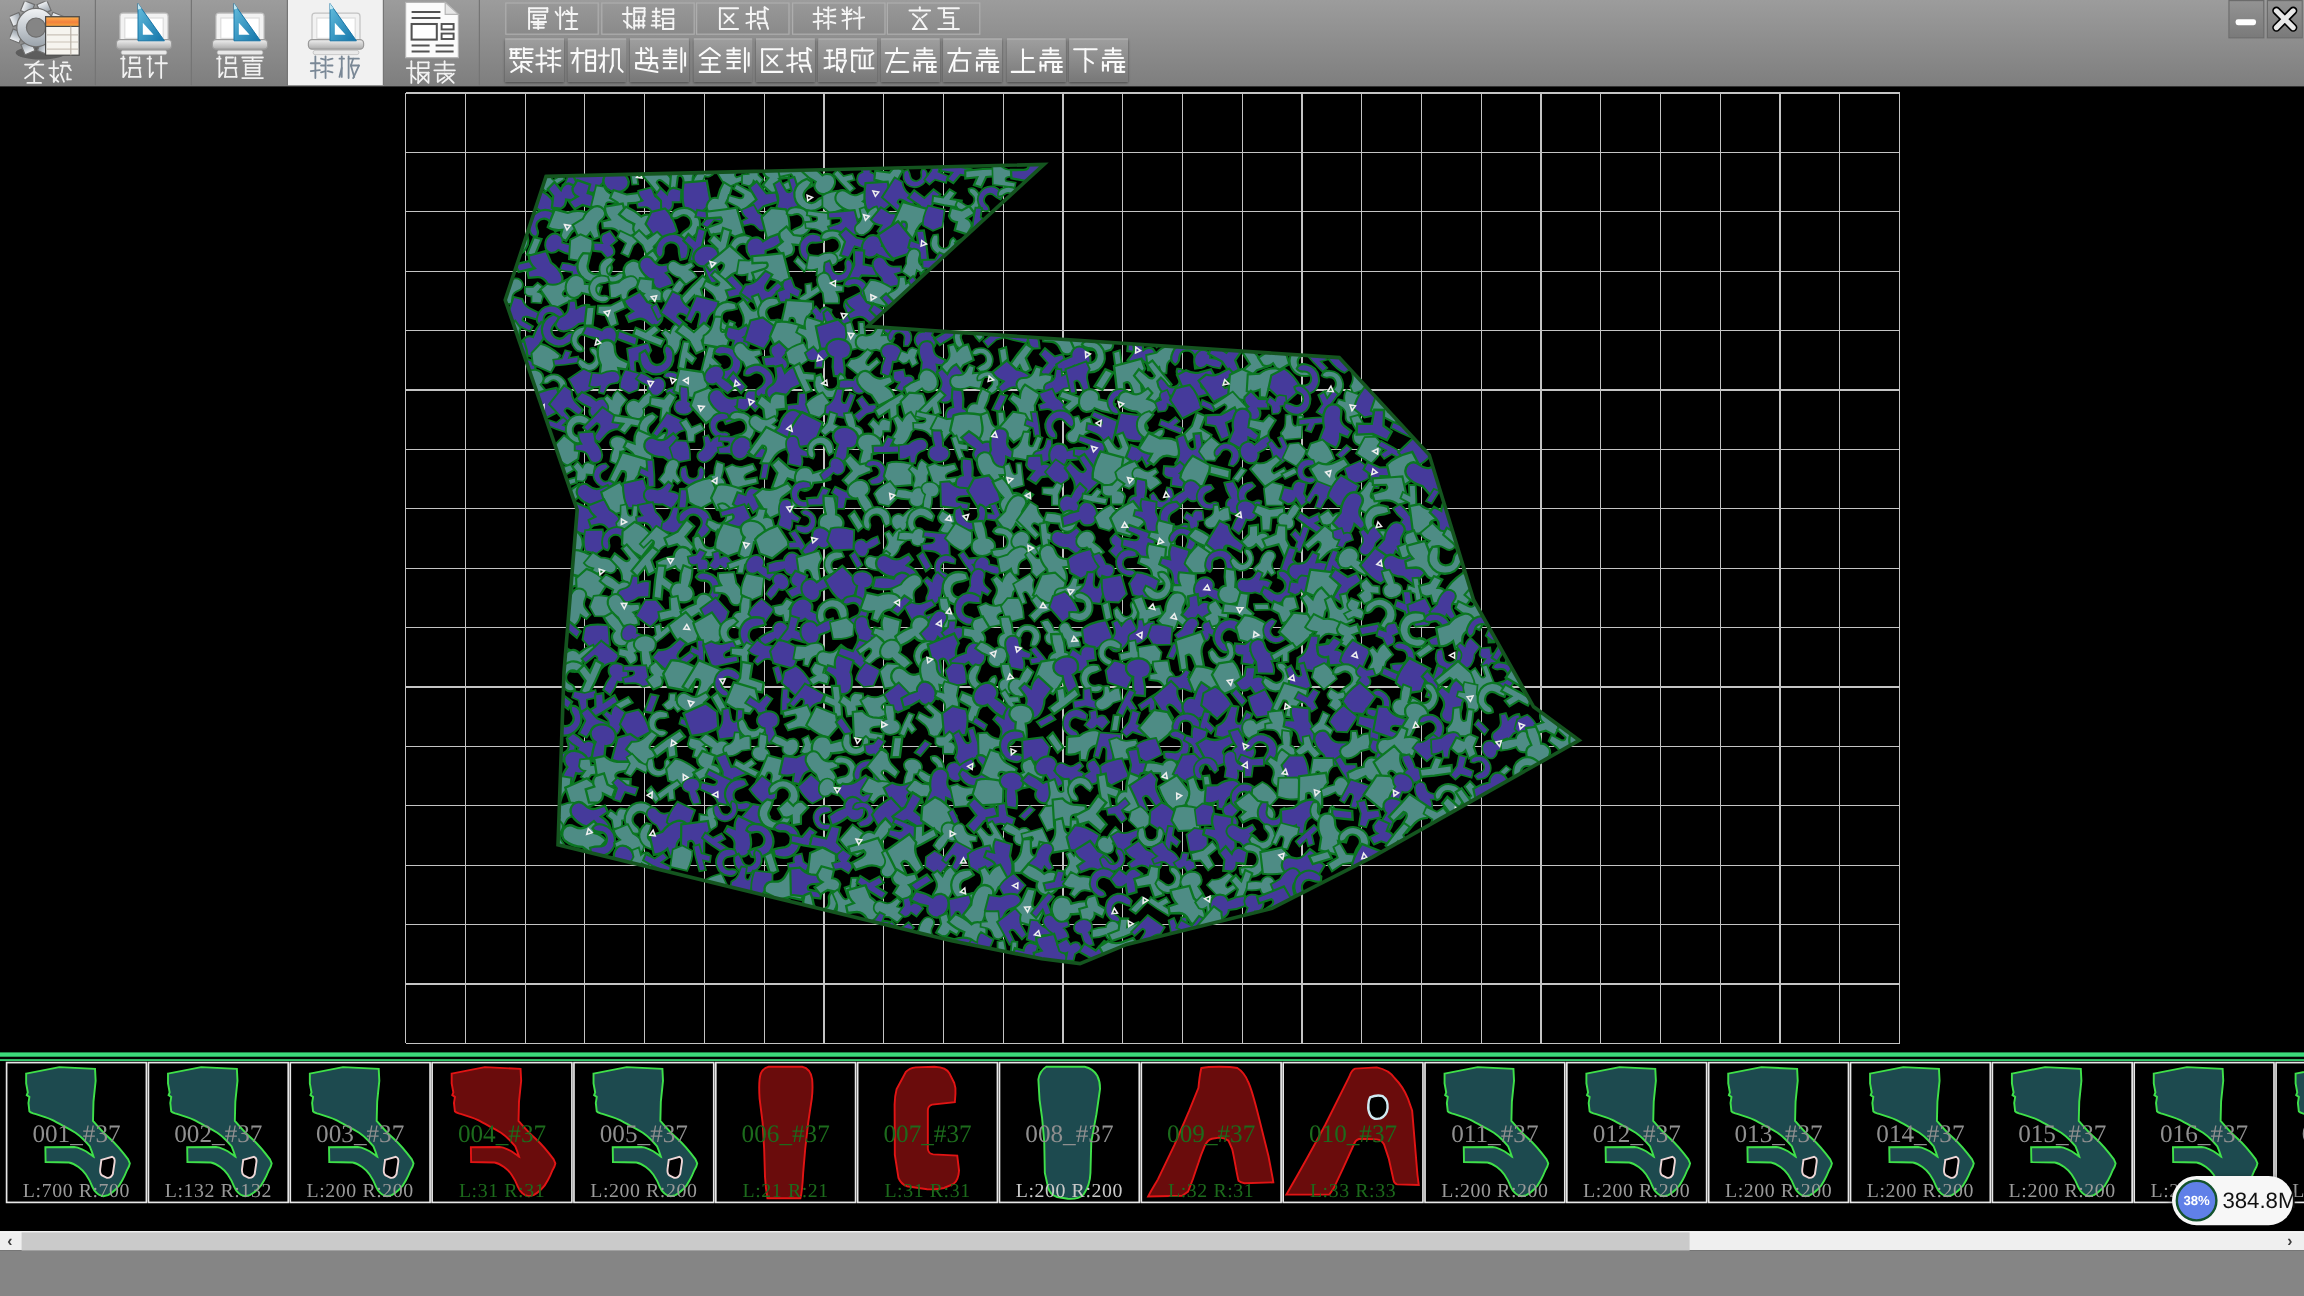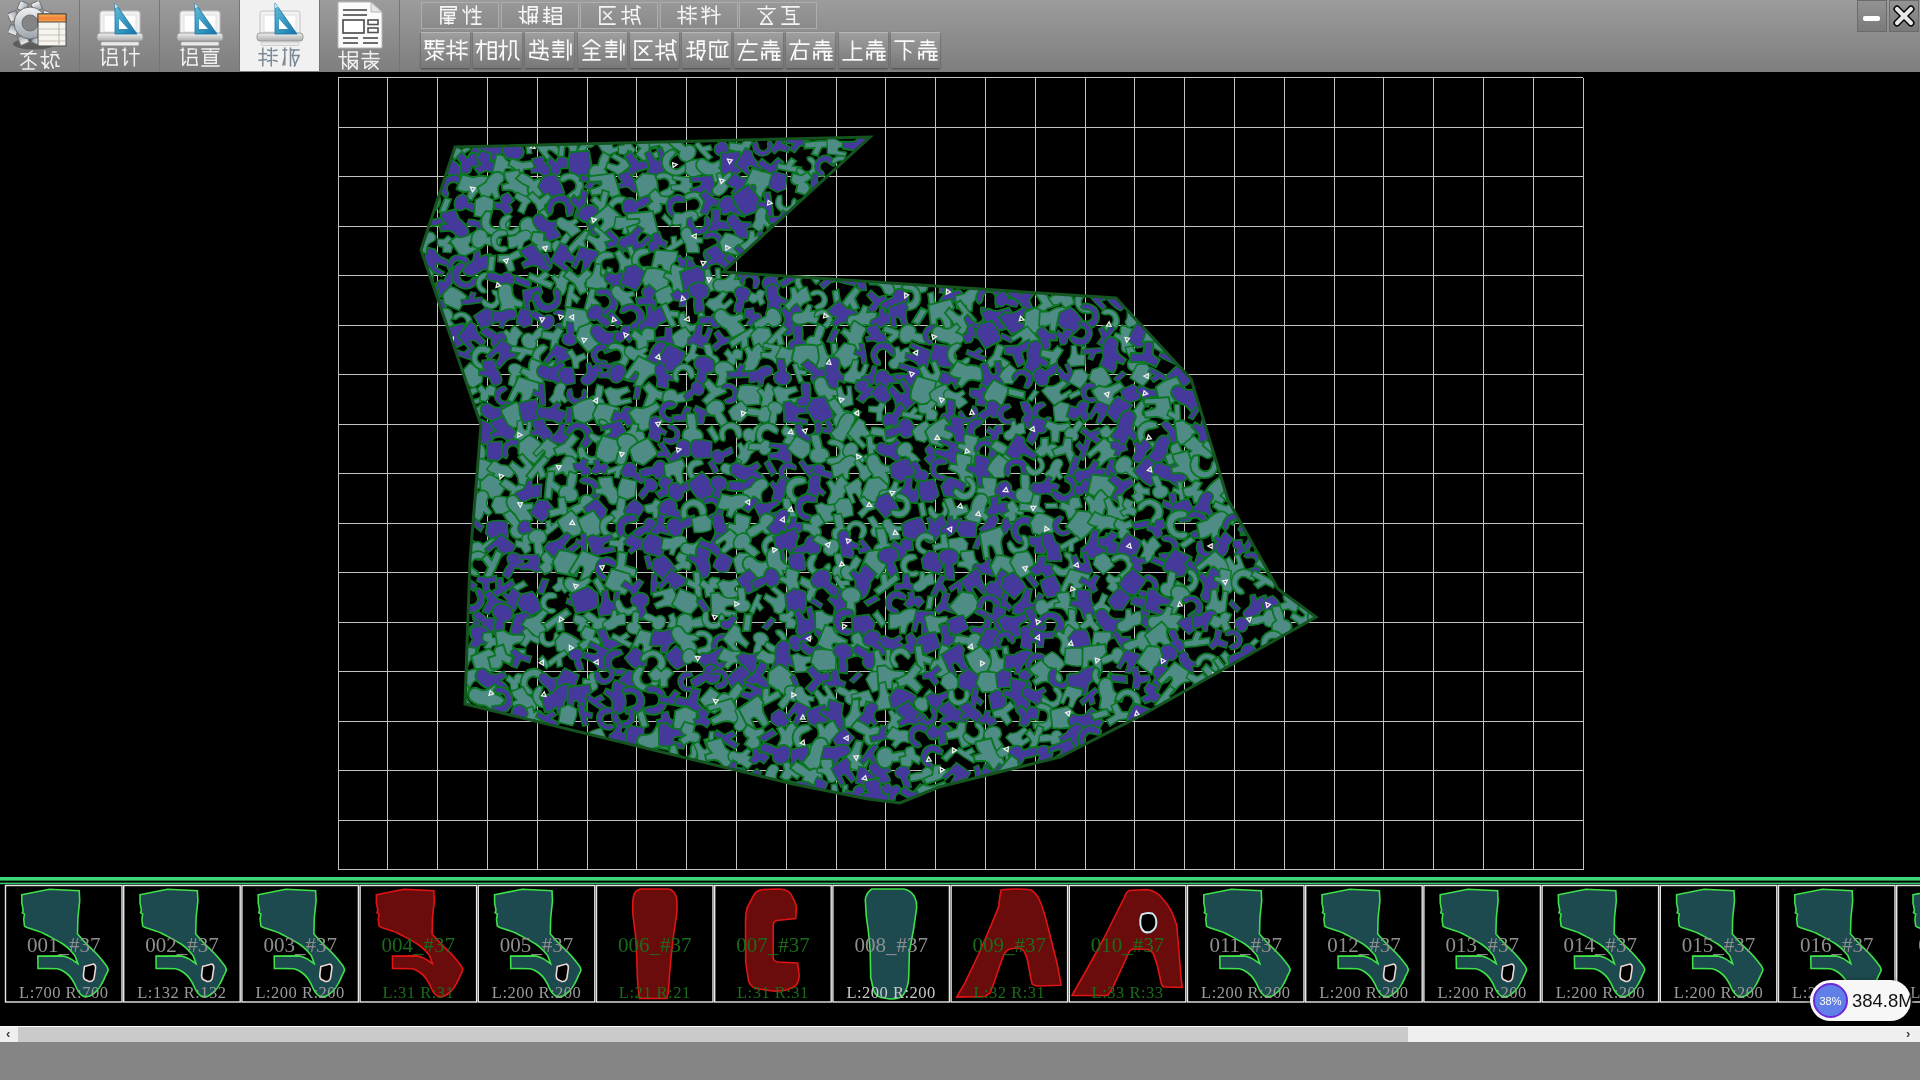--- a/index.html
+++ b/index.html
@@ -17,22 +17,22 @@
 .b2 { position:absolute; top:32px; width:49px; height:36px;
   background:linear-gradient(#9f9f9f,#787878); box-shadow:0 1px 2px rgba(0,0,0,.45), inset 0 1px 0 rgba(255,255,255,.25);
   display:flex; align-items:center; justify-content:center; }
 #mcbar { position:absolute; top:0; left:1857px; width:63px; height:32px; }
 .mcb { position:absolute; top:0; width:30px; height:32px; background:linear-gradient(#939393,#7a7a7a);
   border:1px solid #6b6b6b; }
 #canvas { position:absolute; left:0; top:72px; }
 #notif { position:absolute; left:1810px; top:980px; width:101px; height:41px; border-radius:21px;
   background:#f7f7f7; box-shadow:0 2px 6px rgba(0,0,0,.5); }
 #notif .pc { position:absolute; left:3px; top:3px; width:35px; height:35px; border-radius:50%;
-  background:#6080e8; border:2px solid #6d28d9; color:#fff; font-size:11px; display:flex;
-  align-items:center; justify-content:center; }
+  background:#6080e8; border:2px solid #14532d; color:#fff; font-size:11px; display:flex;
+  align-items:center; justify-content:center;font-weight:bold; }
 #notif .pt { position:absolute; left:42px; top:10px; font-size:18.5px; color:#111; }
 #sbar { position:absolute; left:0; top:1026px; width:1920px; height:16px; background:#efefef;
   border-top:1px solid #fcfcfc; }
 #sbar .thumb { position:absolute; left:18px; top:0px; width:1390px; height:16px; background:#cacaca; }
 .chev { position:absolute; top:-1px; font-size:13px; font-weight:bold; color:#3c3c3c; }
 #bottom { position:absolute; left:0; top:1042px; width:1920px; height:38px; background:#858585; }
 .ct1 { font-family:"Liberation Serif", serif; font-size:21px; text-anchor:middle; }
 .ct2 { font-family:"Liberation Serif", serif; font-size:16.5px; text-anchor:middle; letter-spacing:0.5px; }
 .tp { fill:#4e8c85; stroke:#0b7722; stroke-width:2; }
 .pp { fill:#453a9b; stroke:#0b7722; stroke-width:2; }

